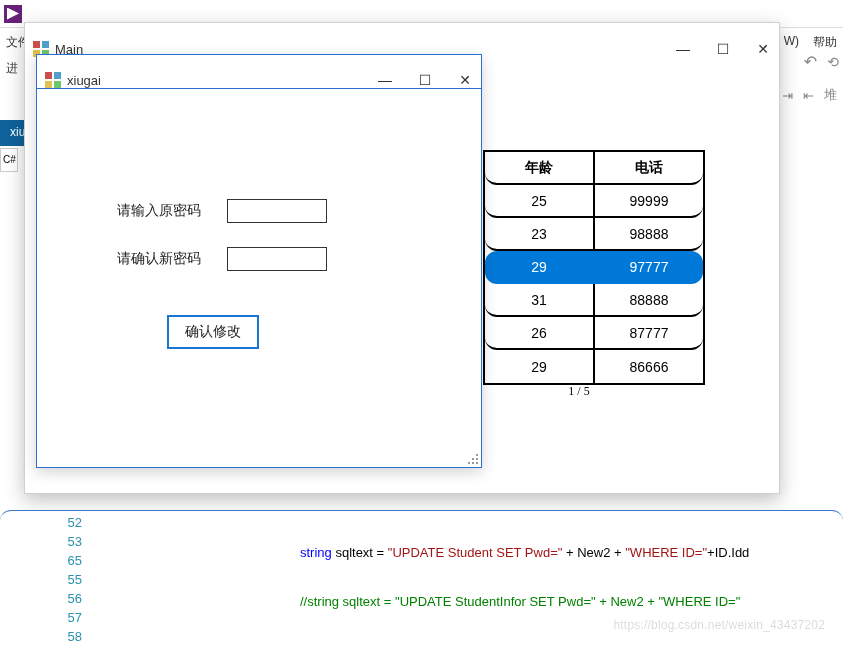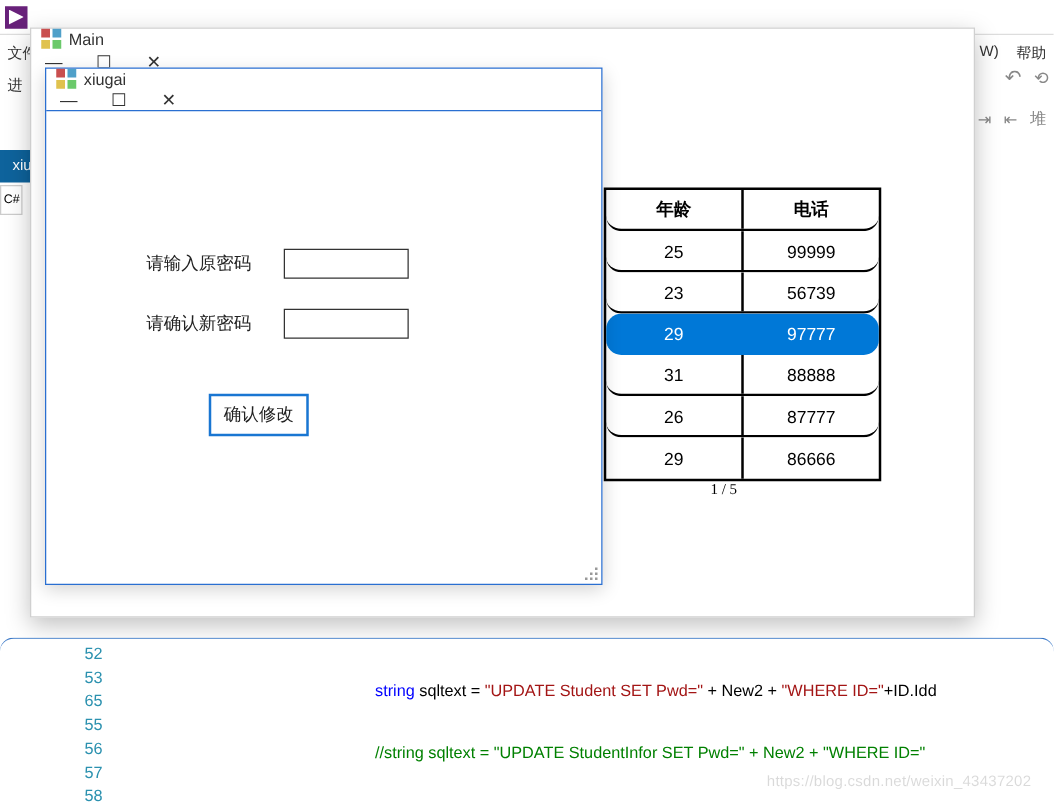--- a/index.html
+++ b/index.html
@@ -8,36 +8,36 @@
 .vs-titlebar { height: 28px; background: #fff; display: flex; align-items: center; padding-left: 4px; font-size: 12px; color: #555; border-bottom: 1px solid #ddd; }
 .vs-titlebar .vs-logo { width: 18px; height: 18px; background: #68217a; margin-right: 6px; position: relative; }
 .vs-titlebar .vs-logo::after { content: ""; position: absolute; inset: 3px; background: #fff; clip-path: polygon(0 0, 100% 50%, 0 100%); }
 
 .vs-menubar { height: 28px; display: flex; align-items: center; padding: 0 6px; font-size: 12px; color: #333; gap: 12px; }
 
 .win-frame { position: absolute; background: #fff; border: 1px solid #3a78c7; box-shadow: 0 4px 14px rgba(0,0,0,0.18); }
 .win-main { top: 22px; left: 24px; width: 756px; height: 472px; border-color: #d0d0d0; box-shadow: 0 6px 18px rgba(0,0,0,0.25); }
 .win-xiugai { top: 54px; left: 36px; width: 446px; height: 414px; border-color: #2a6fd1; z-index: 10; }
 
-.win-titlebar { height: 34px; display: flex; align-items: flex-start; justify-content: space-between; padding: 0 6px 0 8px; font-size: 13px; color: #333; flex-direction: column; }
+.win-titlebar { height: 34px; display: flex; align-items: flex-end; justify-content: space-between; padding: 0 6px 0 8px; font-size: 13px; color: #333; }
 .win-xiugai .win-titlebar { border-bottom: 1px solid #2a6fd1; }
 .win-titlebar .left { display: flex; align-items: center; gap: 6px; }
 .app-icon { width: 16px; height: 16px; position: relative; }
 .app-icon .b1 { position: absolute; top: 0; left: 0; width: 7px; height: 7px; background: #c94f4f; }
 .app-icon .b2 { position: absolute; top: 0; right: 0; width: 7px; height: 7px; background: #4fa0c9; }
 .app-icon .b3 { position: absolute; bottom: 0; left: 0; width: 7px; height: 7px; background: #e0c24e; }
 .app-icon .b4 { position: absolute; bottom: 0; right: 0; width: 7px; height: 7px; background: #6bc96b; }
 .win-controls { display: flex; gap: 20px; font-size: 14px; color: #333; }
 .win-controls span { cursor: default; width: 20px; text-align: center; font-family: "Segoe UI Symbol", sans-serif; }
 
 .form-body { padding: 110px 0 0 80px; }
 .form-row { display: flex; align-items: center; margin-bottom: 24px; }
 .form-row label { font-size: 14px; color: #222; width: 110px; }
 .txt { width: 100px; height: 24px; border: 1px solid #333; background: #fff; }
-.btn-confirm { margin-top: 20px; margin-left: 50px; width: 80px; height: 34px; border: 2px solid #1976d2; background: #fff; font-size: 14px; color: #222; }
+.btn-confirm { margin-top: 20px; margin-left: 50px; width: 92px; height: 34px; border: 2px solid #1976d2; background: #fff; font-size: 14px; color: #222; }
 
 .grip { position: absolute; right: 3px; bottom: 3px; width: 14px; height: 14px; }
 .grip span { position: absolute; width: 2px; height: 2px; background: #999; }
 .grip span:nth-child(1){ right:0; bottom:0;} .grip span:nth-child(2){ right:4px; bottom:0;} .grip span:nth-child(3){ right:8px; bottom:0;}
 .grip span:nth-child(4){ right:0; bottom:4px;} .grip span:nth-child(5){ right:4px; bottom:4px;} .grip span:nth-child(6){ right:0; bottom:8px;}
 
 .grid { position: absolute; top: 150px; left: 483px; width: 222px; border: 2px solid #000; font-family: SimSun, monospace; font-size: 14px; }
 .grid-row { display: flex; border-bottom: 2px solid #000; height: 33px; border-radius: 12px; }
 .grid-row:last-child { border-bottom: none; }
 .grid-row .c { flex: 1; display: flex; align-items: center; justify-content: center; border-right: 2px solid #000; }
@@ -125,21 +125,21 @@
   <div class="grid-row header">
     <div class="c">年龄</div>
     <div class="c">电话</div>
   </div>
   <div class="grid-row">
     <div class="c">25</div>
     <div class="c">99999</div>
   </div>
   <div class="grid-row">
     <div class="c">23</div>
-    <div class="c">56739</div>
+    <div class="c">98888</div>
   </div>
   <div class="grid-row sel">
     <div class="c">29</div>
     <div class="c">97777</div>
   </div>
   <div class="grid-row">
     <div class="c">31</div>
     <div class="c">88888</div>
   </div>
   <div class="grid-row">

